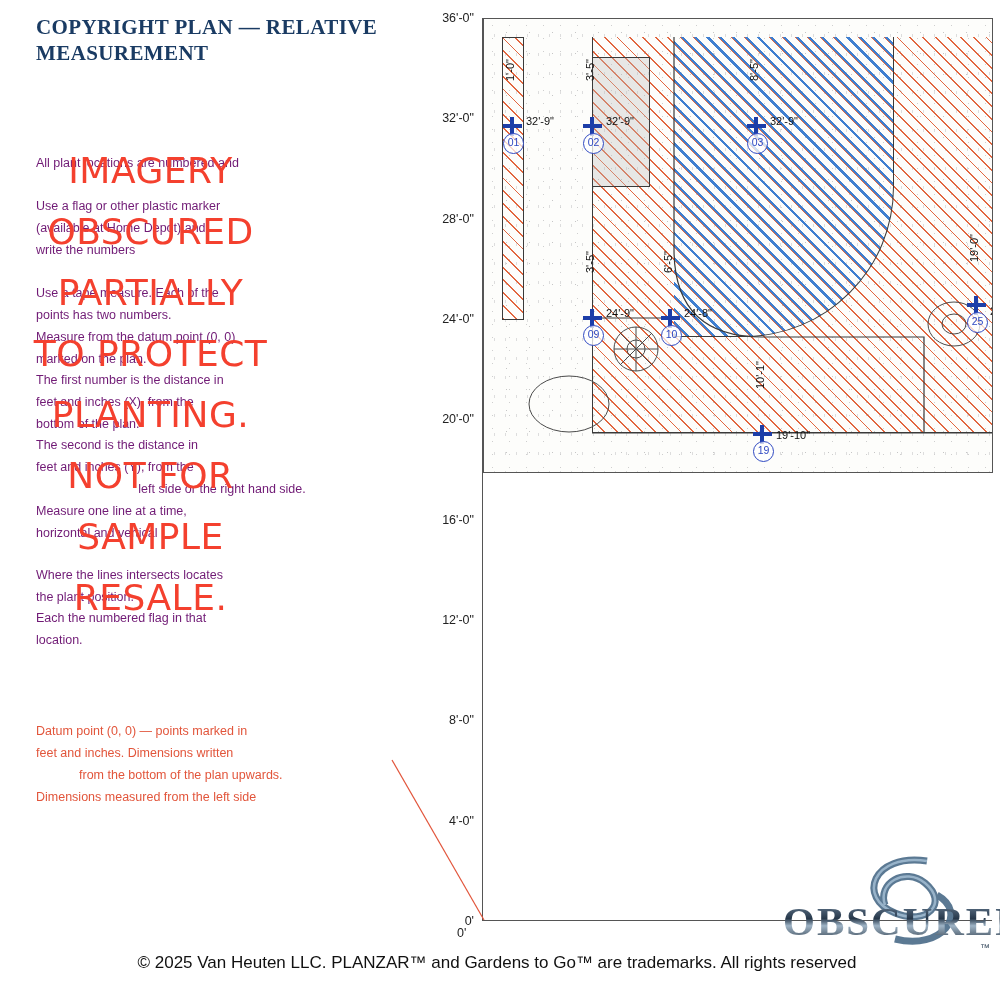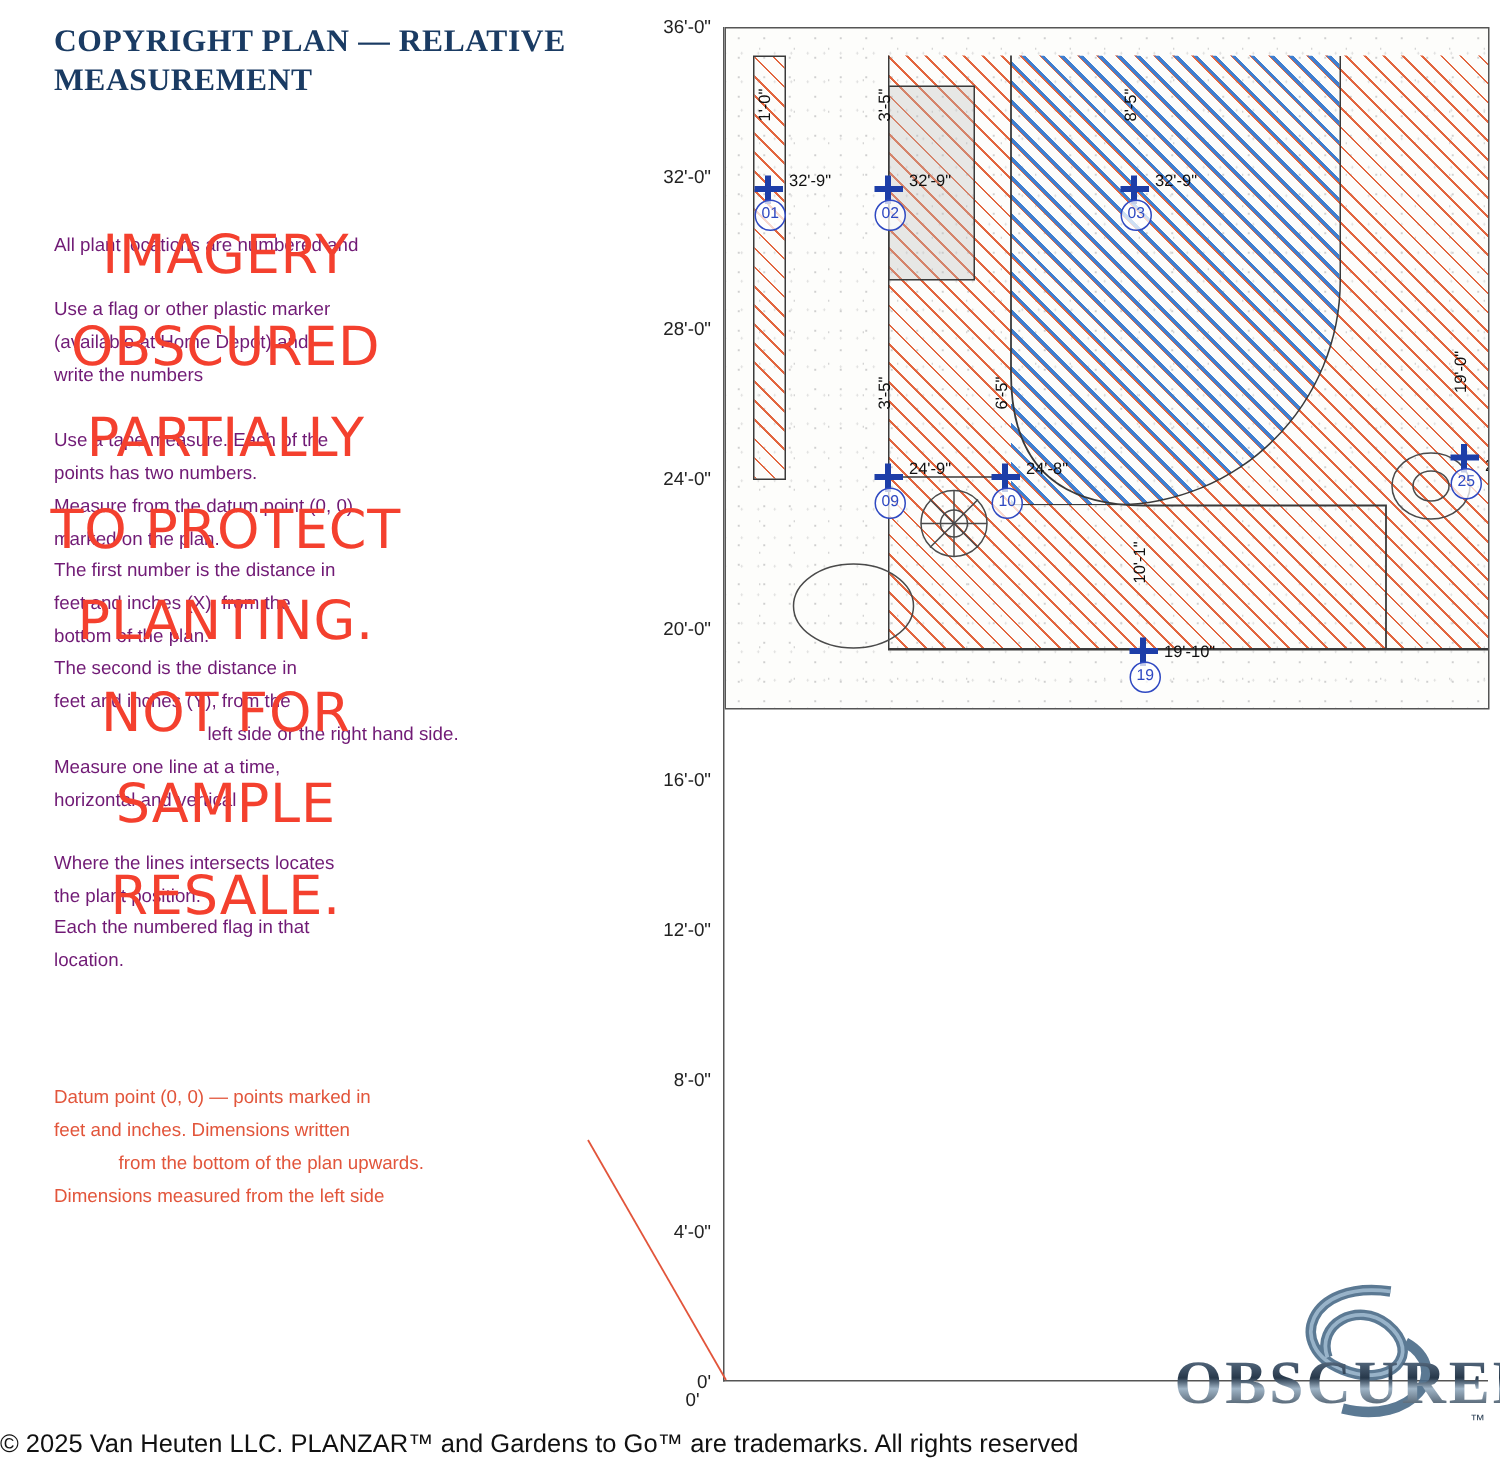--- a/index.html
+++ b/index.html
@@ -225,21 +225,21 @@
     font-size: 10px;
     color: #35485c;
   }
 
   
   #footer {
     position: absolute;
     left: 0;
     bottom: 12px;
     width: 994px;
-    text-align: left;
+    text-align: center;
     font-size: 17px;
     color: #111;
     font-family: "Liberation Sans", sans-serif;
   }
 </style>
 </head>
 <body>
 
 <div id="left-column">
 

